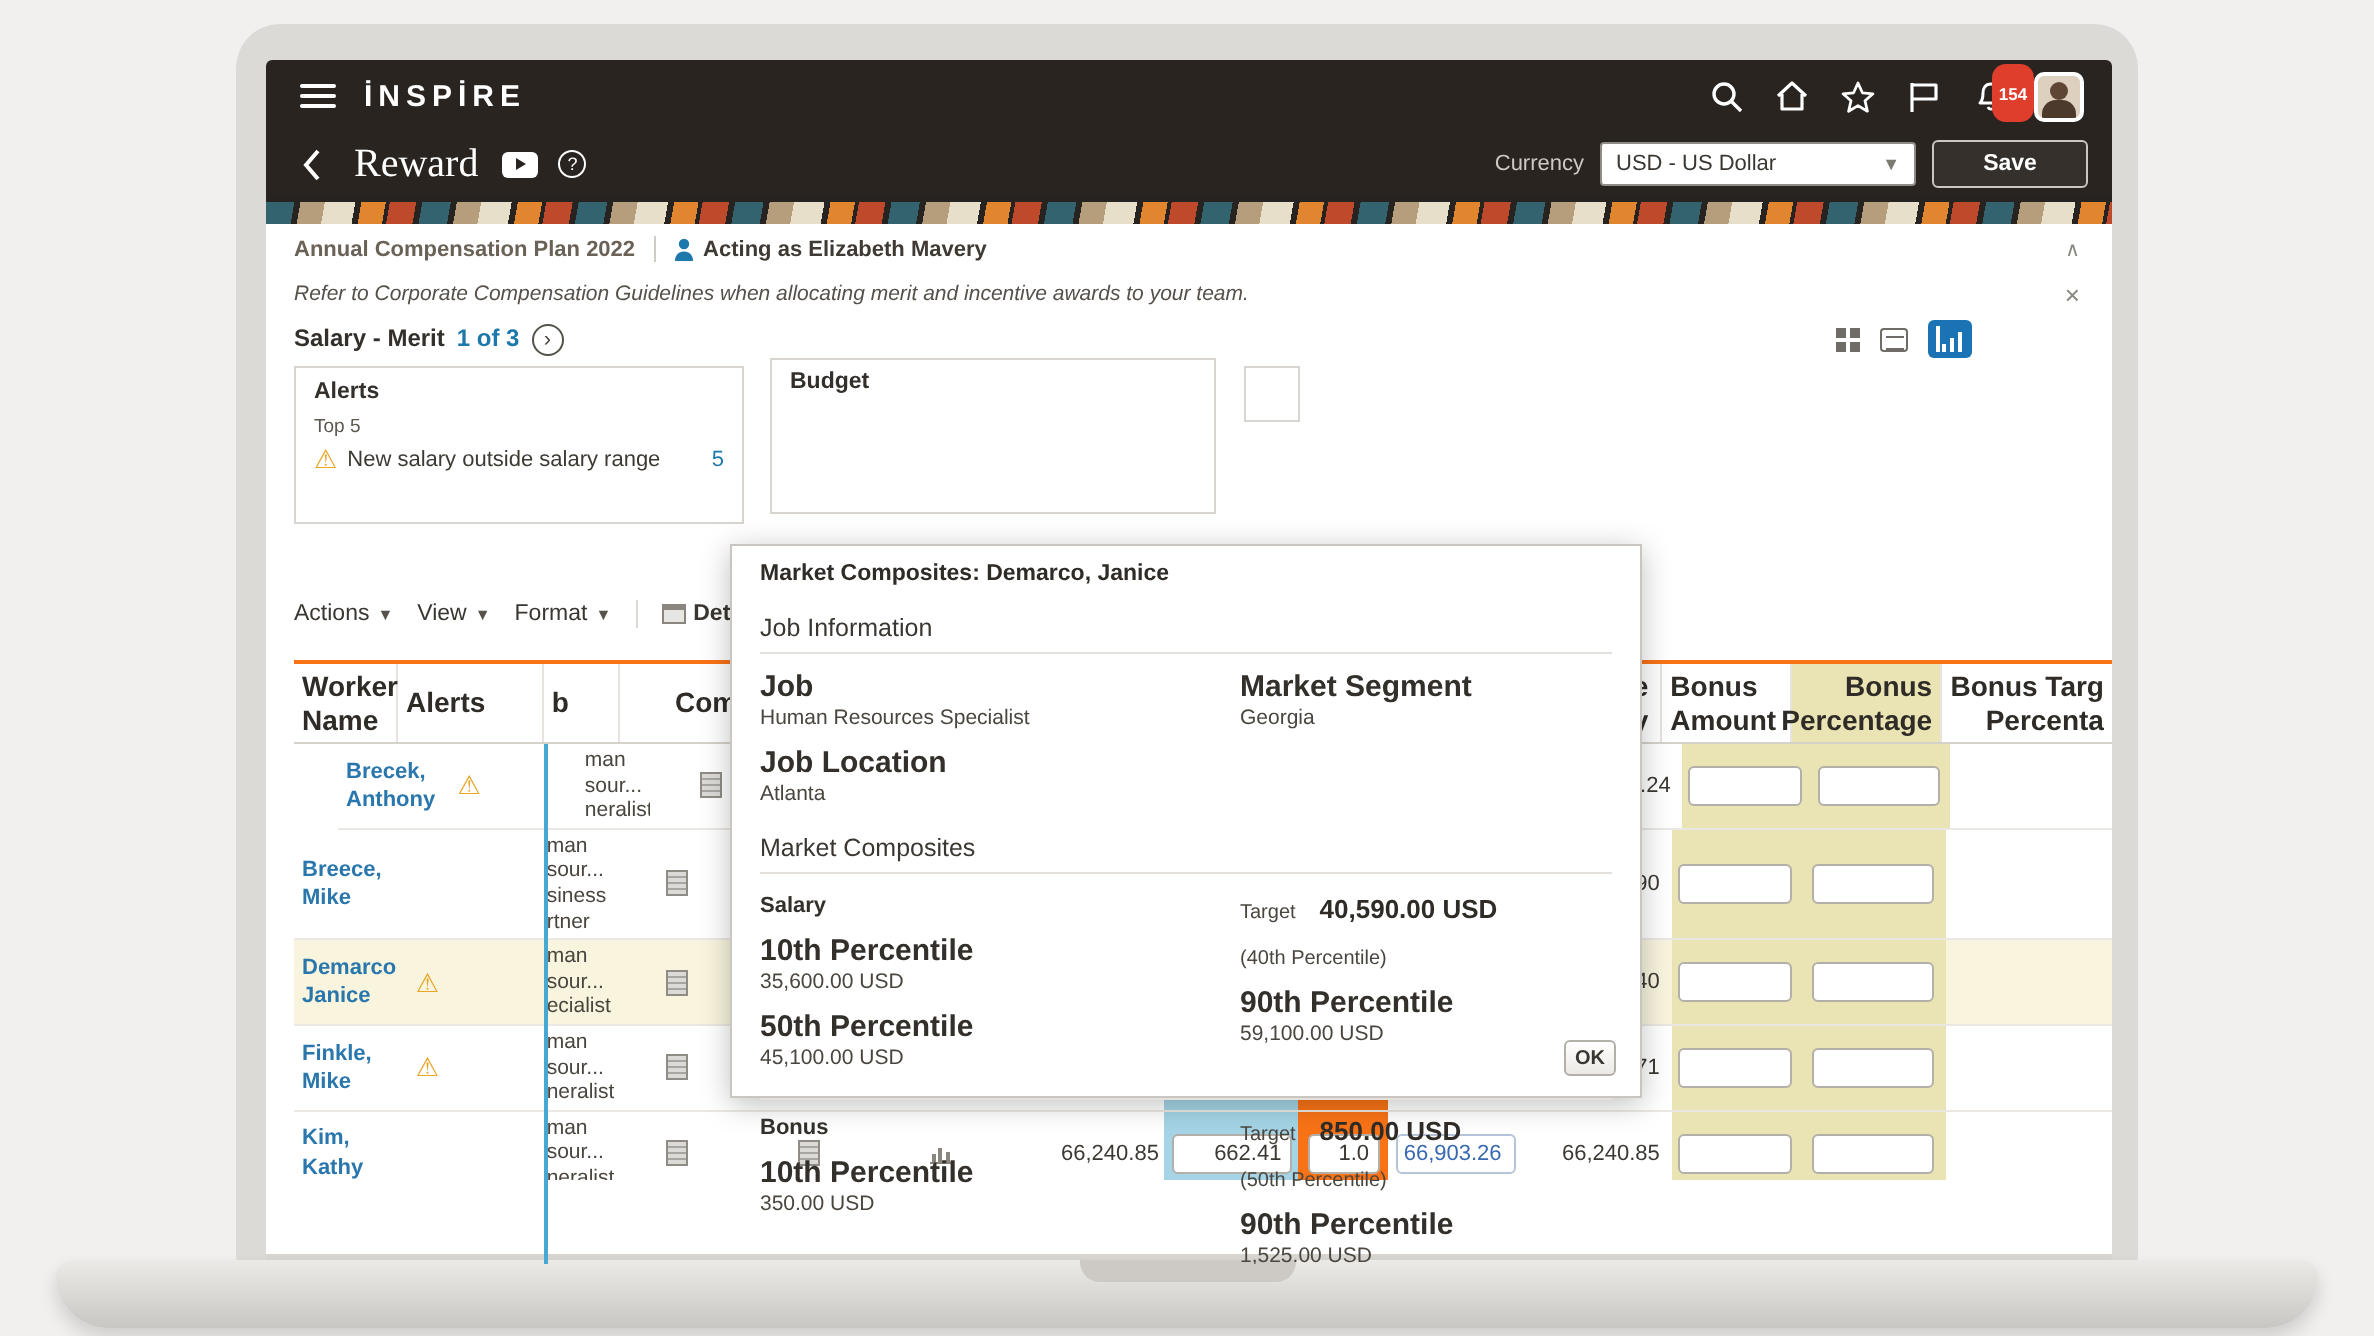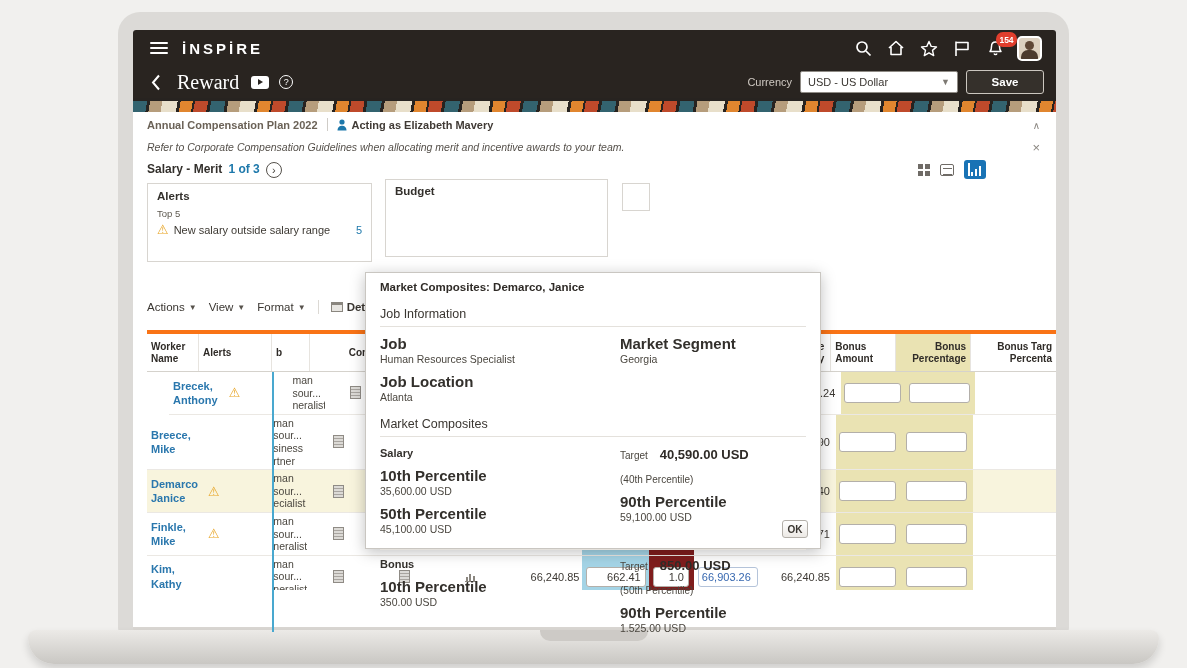--- a/index.html
+++ b/index.html
@@ -18,21 +18,21 @@
     border-radius:3px; overflow:hidden; }
 
   
   .bar1 { position:absolute; left:0; top:0; width:100%; height:36px; background:#292420; display:flex; align-items:center; }
   .bar2 { position:absolute; left:0; top:36px; width:100%; height:32px; background:#292420; display:flex; align-items:center; }
   .hamburger { width:18px; height:12px; margin-left:17px; display:flex; flex-direction:column; justify-content:space-between; cursor:pointer; }
   .hamburger span { display:block; height:2px; background:#fff; border-radius:1px; }
   .brand { color:#fff; font-weight:bold; font-size:15px; letter-spacing:3px; margin-left:14px; }
   .bar1-right { margin-left:auto; display:flex; align-items:center; gap:11px; margin-right:14px; }
   .tbicon { width:22px; height:22px; display:flex; align-items:center; justify-content:center; position:relative; cursor:pointer; }
-  .badge { position:absolute; top:-5px; left:12px; min-width:21px; height:15px; background:#e03e2d; color:#fff;
+  .badge { position:absolute; top:-5px; left:12px; min-width:21px; height:29px; background:#e03e2d; color:#fff;
     font-size:8.5px; font-weight:bold; border-radius:7px; display:flex; align-items:center; justify-content:center; padding:0 3px; }
   .avatar { width:25px; height:25px; border-radius:5px; background:#ddd0bf; border:2px solid #fff; position:relative; overflow:hidden; cursor:pointer; }
   .avatar .head { position:absolute; left:6px; top:3px; width:9px; height:9px; border-radius:50%; background:#5f4634; }
   .avatar .bodyshape { position:absolute; left:2px; top:12px; width:17px; height:12px; border-radius:7px 7px 0 0; background:#4c3a2d; }
 
   .back-chev { margin-left:18px; cursor:pointer; display:flex; align-items:center; }
   .page-title { color:#fff; font-family:"Liberation Serif",serif; font-size:20px; margin-left:16px; }
   .video-ico { width:18px; height:13px; background:#fff; border-radius:3px; margin-left:12px; position:relative; cursor:pointer; }
   .video-ico::after { content:""; position:absolute; left:7px; top:3.5px; border-left:5px solid #292420;
     border-top:3px solid transparent; border-bottom:3px solid transparent; }
@@ -89,31 +89,31 @@
 
   
   .toolbar { position:absolute; left:14px; top:188px; display:flex; align-items:center; gap:12px; font-size:11.5px; color:#3a3631; }
   .tb-item { display:flex; align-items:center; gap:4px; cursor:pointer; }
   .tb-caret { font-size:8px; color:#57524c; }
   .detach-ico { width:12px; height:10px; border:1px solid #8a867f; border-top:3px solid #8a867f; background:#e8e6e2; }
   .tb-sep { width:1px; height:14px; background:#dcd9d4; }
 
   
   .table-wrap { position:absolute; left:14px; top:218px; width:909px; height:260px; overflow:hidden; }
-  .thead { display:flex; height:42px; border-top:4px solid #f97316; border-bottom:1px solid #d5d2cc; background:#fff;
-    font-size:10px; font-weight:bold; color:#2f2b27; }
+  .thead { display:flex; height:42px; border-top:2px solid #f97316; border-bottom:1px solid #d5d2cc; background:#fff;
+    font-size:14px; font-weight:bold; color:#2f2b27; }
   .th { display:flex; align-items:center; padding:2px 4px; border-right:1px solid #e7e4df; line-height:1.15; }
   .trow { display:flex; border-bottom:1px solid #ebe8e3; background:#fff; }
   .trow.highlight { background:#f8f4dd; }
   .cell { display:flex; align-items:center; padding:2px 4px; font-size:11px; color:#3c3833; overflow:hidden; }
   .c1 { width:52px; } .c2 { width:73px; } .c3 { width:38px; } .c4 { width:65px; justify-content:center; }
   .c5 { width:70px; justify-content:center; } .c6 { width:65px; justify-content:center; }
   .c7 { width:82px; justify-content:flex-end; padding-right:3px; }
   .c8 { width:68px; background:#a4d4e6; justify-content:center; }
-  .c9 { width:46px; background:#7f1d1d; justify-content:flex-start; }
+  .c9 { width:46px; background:#f97316; justify-content:center; }
   .c10 { width:69px; justify-content:center; }
   .c11 { width:76px; justify-content:flex-end; padding-right:6px; }
   .c12 { width:65px; background:#eae3b3; justify-content:center; }
   .c13 { width:75px; background:#eae3b3; justify-content:center; }
   .c14 { width:85px; }
   .th.c1,.th.c2,.th.c3 { }
   .th.c8,.th.c9,.th.c12 { background:#fff; }
   .th.c11,.th.c13,.th.c14 { justify-content:flex-end; text-align:right; }
   .worker-link { color:#2a77ad; font-weight:bold; line-height:1.3; cursor:pointer; text-decoration:none; }
   .jobtxt { font-size:10.5px; color:#4a463f; line-height:1.2; align-self:center; }

